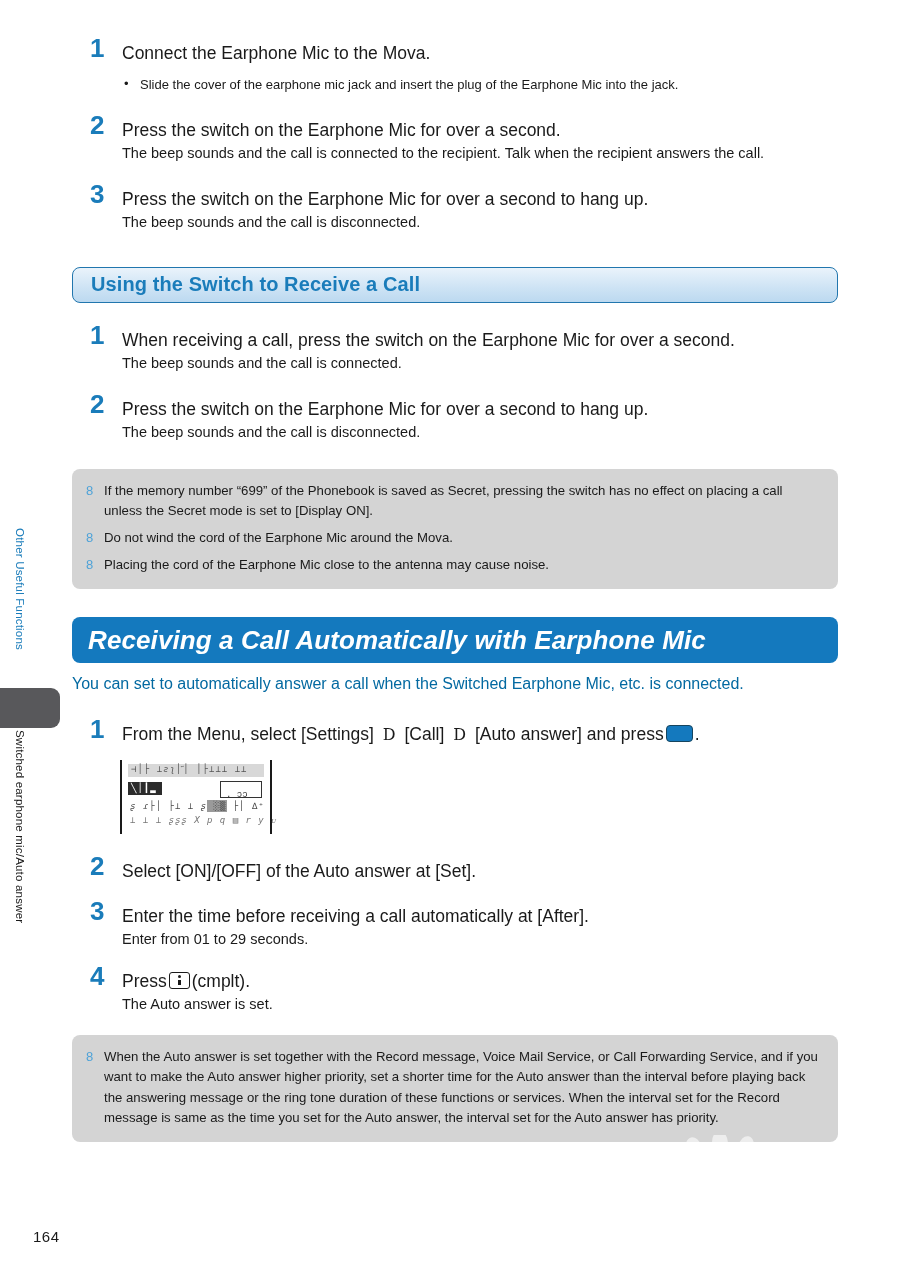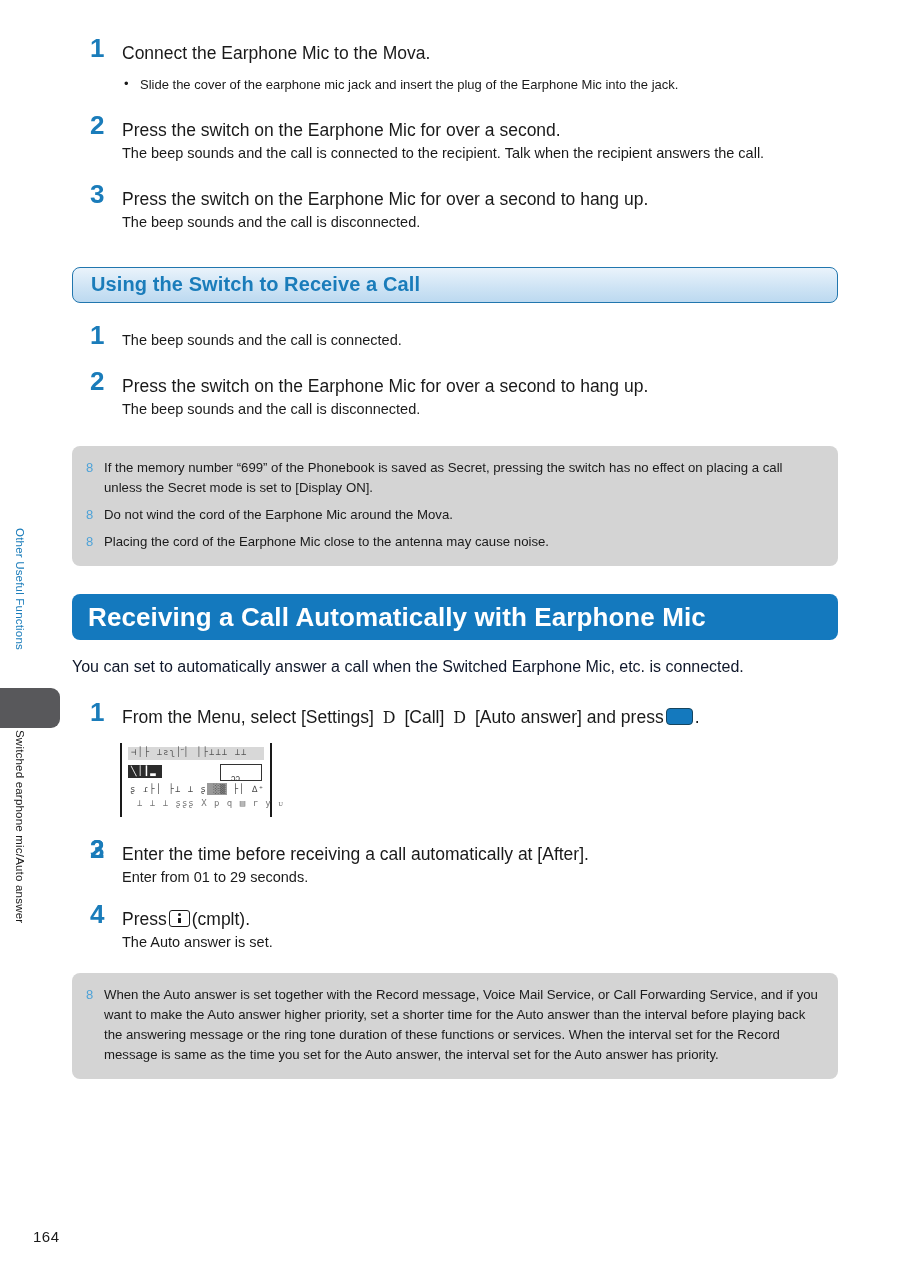--- a/index.html
+++ b/index.html
@@ -135,34 +135,35 @@
   .main-header {
     margin: 28px 0 0 72px;
     width: 766px;
     height: 46px;
     box-sizing: border-box;
     border-radius: 8px;
     background: #1479be;
     display: flex;
     align-items: center;
     padding: 0 0 0 16px;
+    font-style: italic;
   }
   .main-header-text {
     font-size: 26px;
     font-weight: bold;
     color: #ffffff;
     letter-spacing: 0.1px;
   }
 
   .intro-text {
-    margin: 14px 0 0 72px;
+    margin: 8px 0 0 72px;
     width: 768px;
     font-size: 16px;
     line-height: 1.6;
-    color: #0f172a;
+    color: #0369a1;
     text-align: justify;
   }
 
   
   .note-box {
     margin: 22px 0 0 72px;
     width: 766px;
     box-sizing: border-box;
     background: #d4d4d4;
     border-radius: 8px;
@@ -253,20 +254,21 @@
     right: 6px;
     height: 13px;
     background: #d8d8d8;
   }
   .ps-glyphs {
     position: absolute;
     font-family: "DejaVu Sans Mono", monospace;
     color: #4a4a4a;
     white-space: nowrap;
     letter-spacing: 1px;
+    font-style: italic;
   }
   .ps-title-glyphs {
     left: 9px;
     top: 4px;
     font-size: 9px;
     color: #555;
   }
   .ps-selected {
     position: absolute;
     left: 6px;
@@ -290,39 +292,39 @@
     top: 21px;
     width: 40px;
     height: 15px;
     border: 1.2px solid #333;
     background: #fff;
   }
   .ps-value-text {
     position: absolute;
     left: 5px;
     top: 8px;
-    font-family: Liberation Sans, sans-serif;
+    font-family: Liberation Mono, monospace;
     font-size: 9px;
     color: #333;
   }
   .ps-row2 {
     left: 8px;
     top: 41px;
     font-size: 9px;
   }
   .ps-row2-hl {
     position: absolute;
     left: 85px;
     top: 40px;
     width: 20px;
     height: 12px;
     background: #9a9a9a;
   }
   .ps-row3 {
-    left: 15px;
+    left: 8px;
     top: 55px;
     font-size: 9px;
     color: #777;
   }
 
   
   .watermark {
     position: absolute;
     left: 636px;
     top: 1135px;
@@ -370,20 +372,21 @@
     <div class="step-title">Press the switch on the Earphone Mic for over a second to hang up.</div>
     <div class="step-body">The beep sounds and the call is disconnected.</div>
   </div>
 
   <div class="sub-header">
     <span class="sub-header-text">Using the Switch to Receive a Call</span>
   </div>
 
   <div class="step" style="margin-top:26px;">
     <div class="step-num">1</div>
+    <div class="step-title">When receiving a call, press the switch on the Earphone Mic for over a second.</div>
     <div class="step-body">The beep sounds and the call is connected.</div>
   </div>
 
   <div class="step" style="margin-top:24px;">
     <div class="step-num">2</div>
     <div class="step-title">Press the switch on the Earphone Mic for over a second to hang up.</div>
     <div class="step-body">The beep sounds and the call is disconnected.</div>
   </div>
 
   <div class="note-box" style="margin-top:26px;">
@@ -427,20 +430,21 @@
     <div class="ps-value-box">
       <span class="ps-value-text">. ɔɔ</span>
     </div>
     <div class="ps-row2-hl"></div>
     <div class="ps-glyphs ps-row2">ʂ ɾ├│ ├⊥ ⊥ ʂ ░▒ ├│ ∆⁺</div>
     <div class="ps-glyphs ps-row3">⊥ ⊥ ⊥ ʂʂʂ X p q ▤ r y ᴜ</div>
   </div>
 
   <div class="step" style="margin-top:26px;">
     <div class="step-num">2</div>
+    <div class="step-title">Select [ON]/[OFF] of the Auto answer at [Set].</div>
   </div>
 
   <div class="step" style="margin-top:22px;">
     <div class="step-num">3</div>
     <div class="step-title">Enter the time before receiving a call automatically at [After].</div>
     <div class="step-body">Enter from 01 to 29 seconds.</div>
   </div>
 
   <div class="step" style="margin-top:20px;">
     <div class="step-num">4</div>

